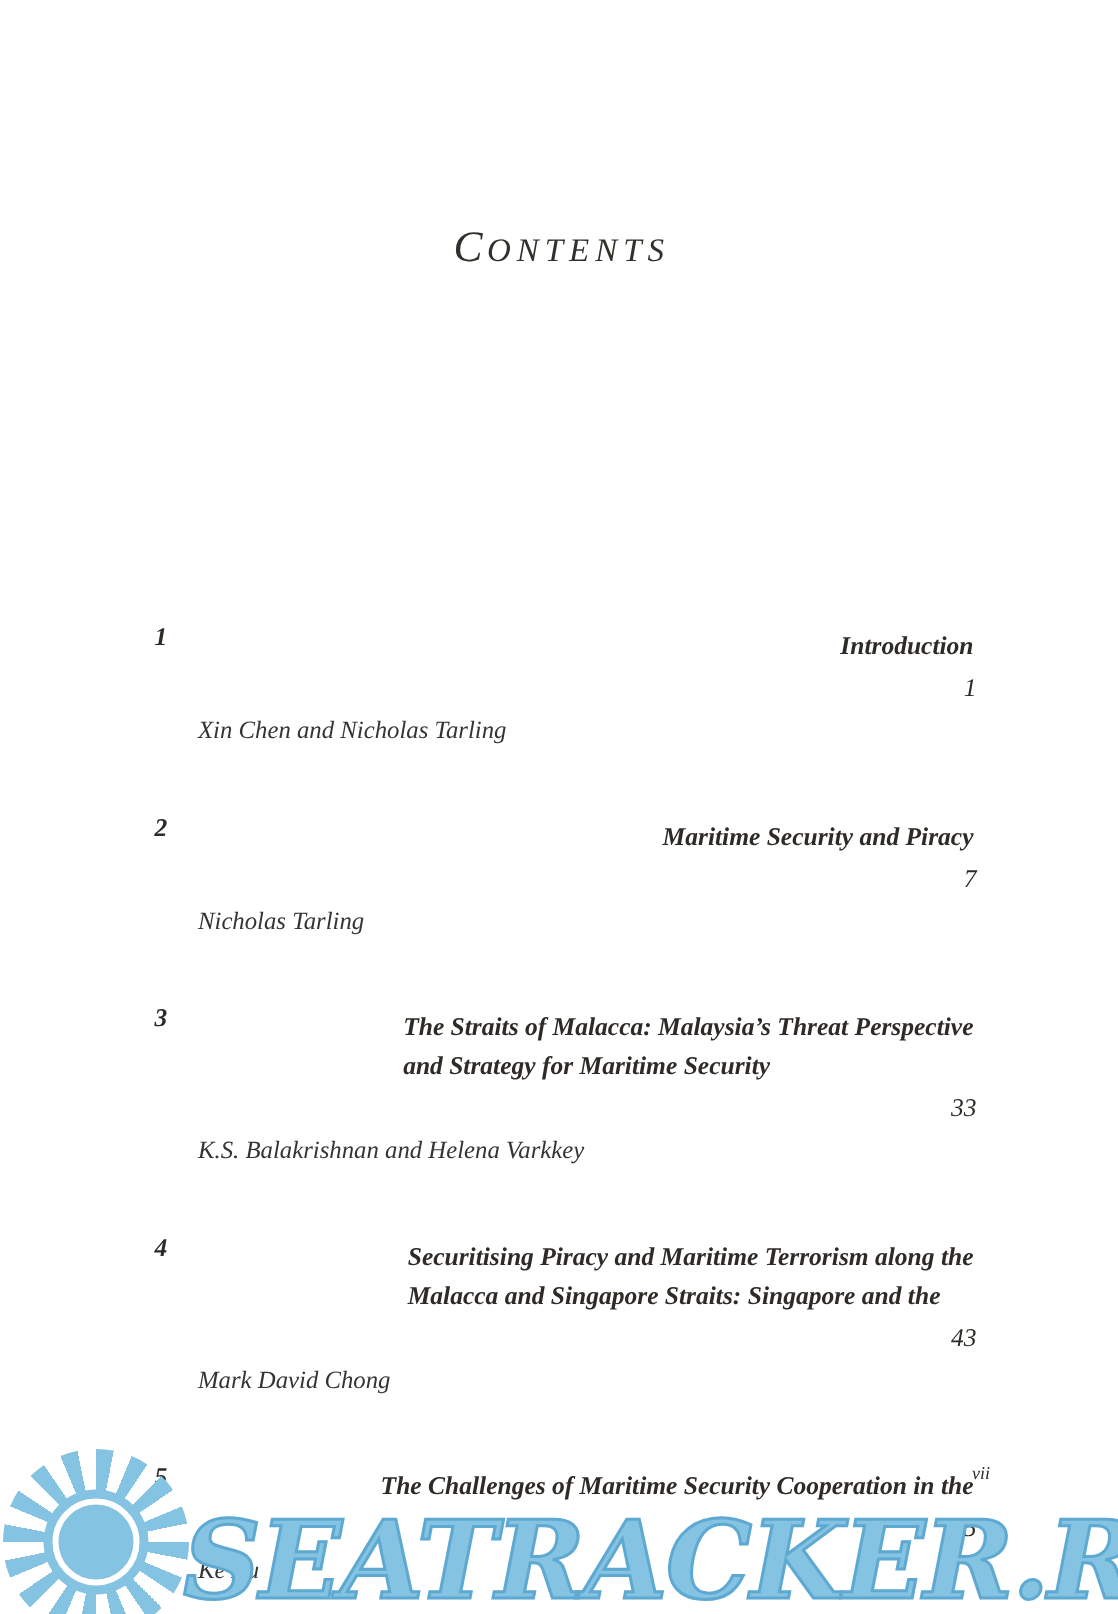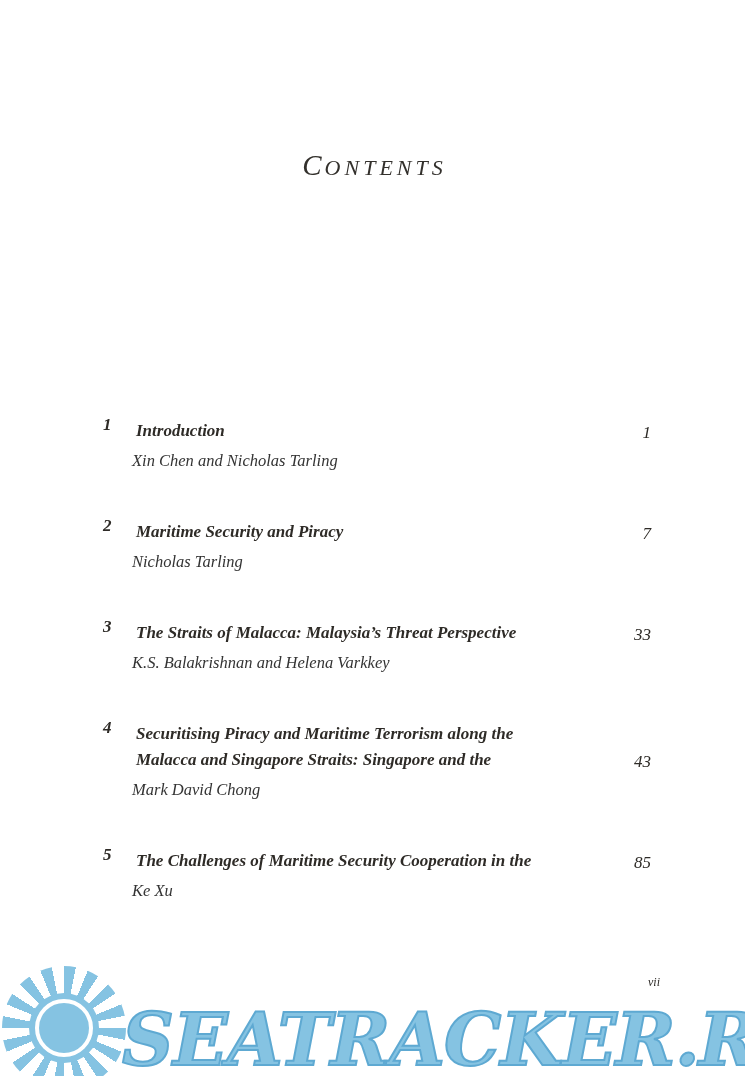--- a/index.html
+++ b/index.html
@@ -34,21 +34,21 @@
   }
   .entry { display: flex; margin-bottom: 33px; }
   .entry-num {
     width: 27px;
     font-weight: bold;
     font-size: 17px;
     line-height: 22px;
     color: #2e2b27;
   }
   .entry-body { flex: 1; min-width: 0; }
-  .title-row { display: flex; align-items: flex-end; }
+  .title-row { display: flex; align-items: flex-end; flex-direction: column; }
   .title {
     flex: 1;
     font-weight: bold;
     font-size: 17px;
     line-height: 22px;
     color: #2e2b27;
   }
   .title div { white-space: nowrap; }
   .pagenum {
     min-width: 36px;
@@ -148,20 +148,21 @@
         <div class="authors">Nicholas Tarling</div>
       </div>
     </div>
 
     <div class="entry">
       <div class="entry-num">3</div>
       <div class="entry-body">
         <div class="title-row">
           <div class="title">
             <div>The Straits of Malacca: Malaysia’s Threat Perspective</div>
+            <div>and Strategy for Maritime Security</div>
           </div>
           <div class="pagenum">33</div>
         </div>
         <div class="authors">K.S. Balakrishnan and Helena Varkkey</div>
       </div>
     </div>
 
     <div class="entry">
       <div class="entry-num">4</div>
       <div class="entry-body">

